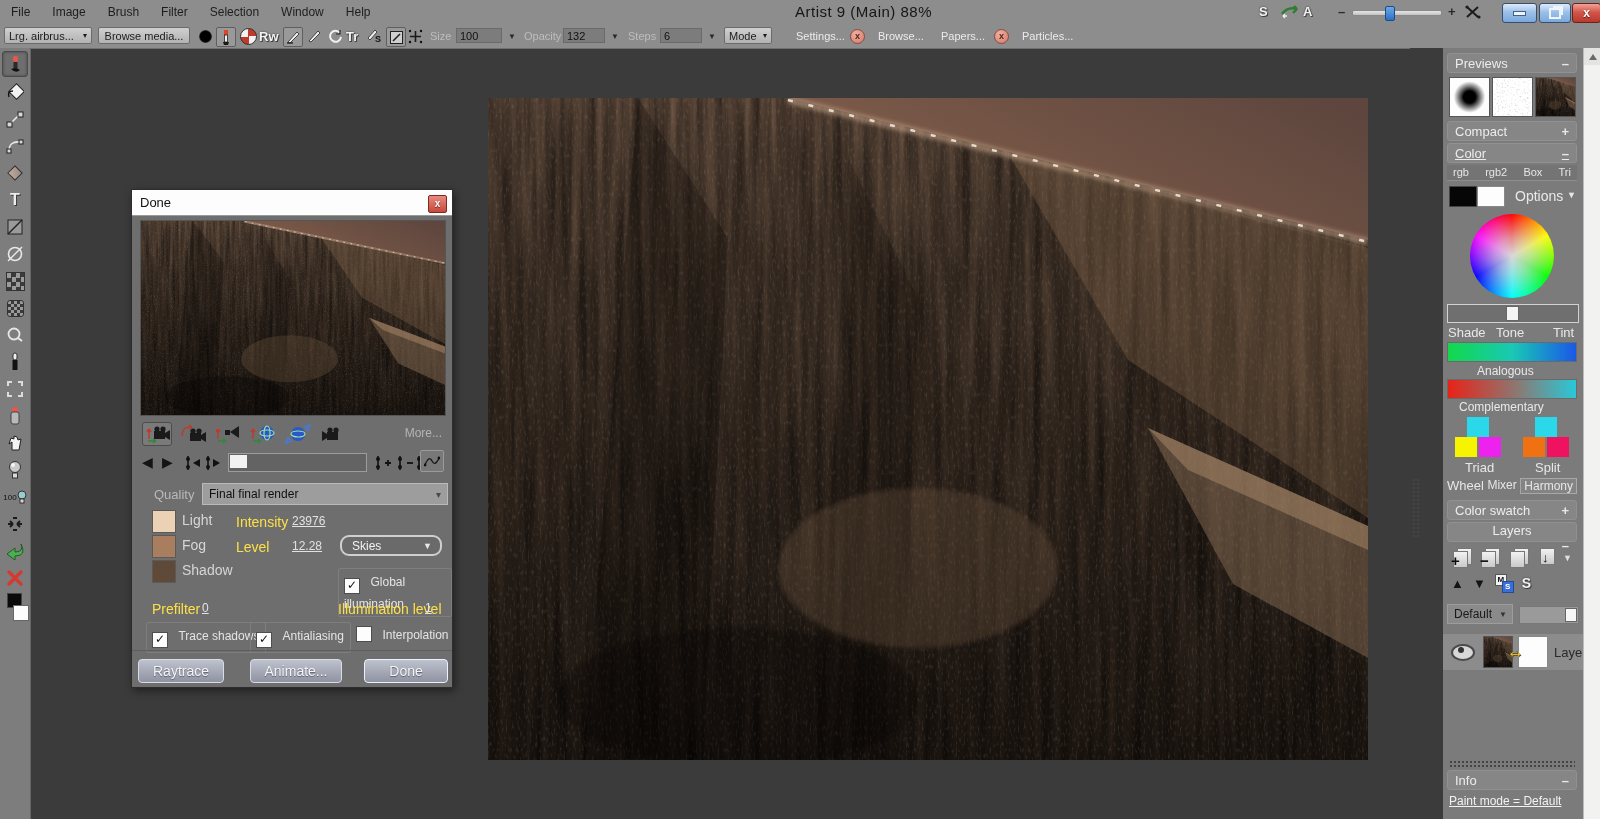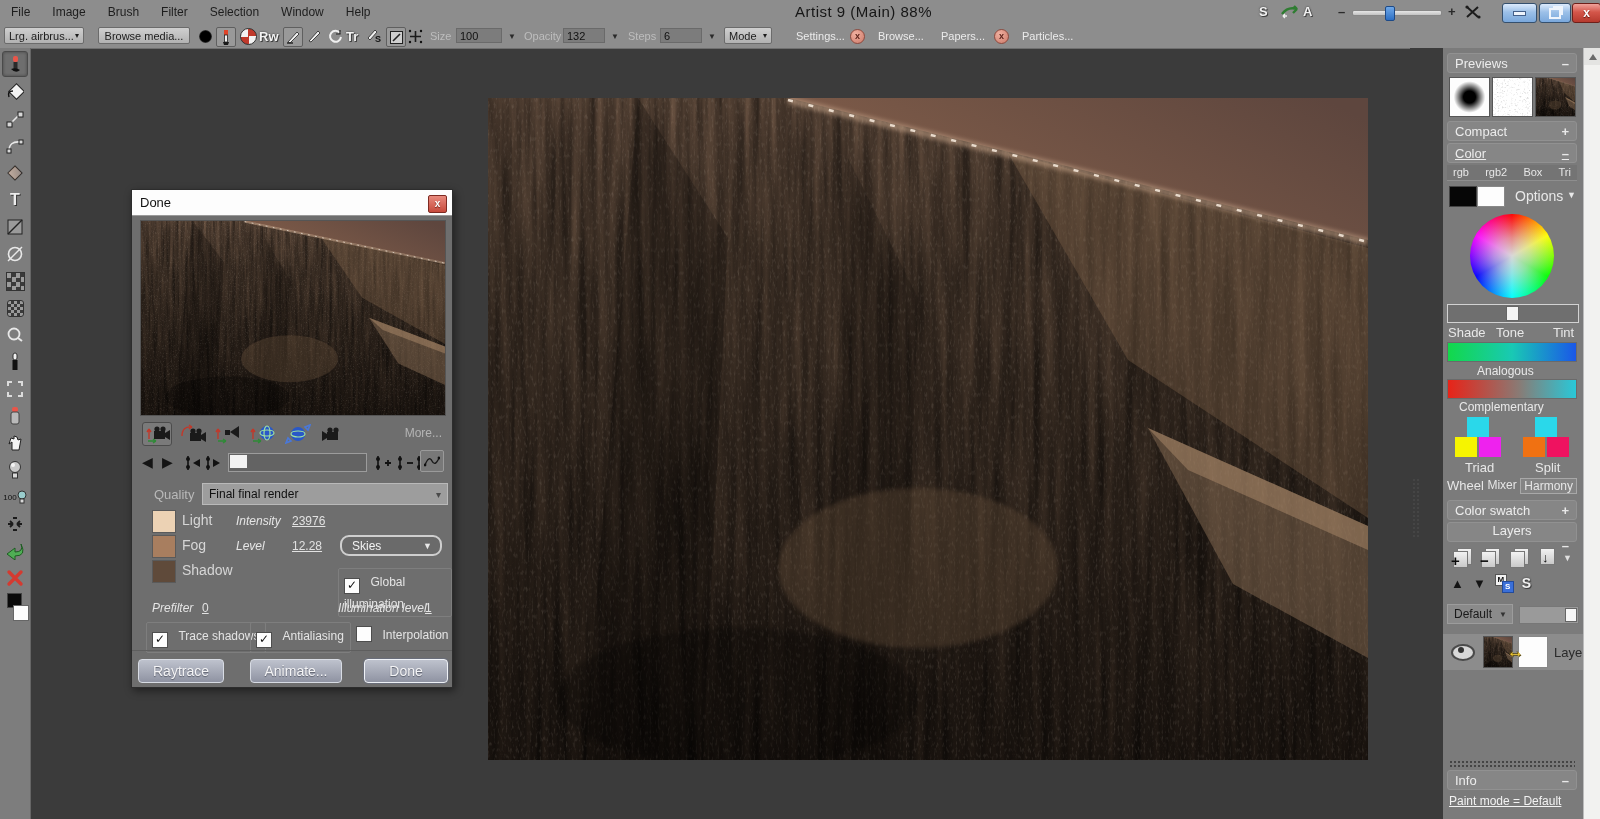--- a/index.html
+++ b/index.html
@@ -62,21 +62,21 @@
   .pbar{position:absolute;left:86px;top:1px;width:137px;height:17px;border:1px solid #9c9c9c;background:#636363;}
   .pfill{position:absolute;left:1px;top:1px;width:17px;height:13px;background:#f2f2f2;}
   .curvebox{position:absolute;right:0;top:-2px;width:22px;height:20px;border:1px solid #9a9a9a;background:#787878;border-radius:2px;
             display:flex;align-items:center;justify-content:center;}
   .q-label{position:absolute;left:22px;top:297px;font-size:13px;color:#b9b9b9;}
   .q-combo{position:absolute;left:70px;top:293px;width:246px;height:22px;background:#9d9d9d;border:1px solid #b9b9b9;
            box-sizing:border-box;font-size:12px;color:#101010;display:flex;align-items:center;padding-left:6px;}
   .q-combo .chev{position:absolute;right:6px;color:#4a4a4a;font-size:10px;}
   .swatch{position:absolute;left:20px;width:22px;height:21px;border:1px solid #5a5a5a;}
   .row-label{position:absolute;left:50px;font-size:14px;color:#d6d6d6;}
-  .sub-label{position:absolute;left:104px;font-size:12px;color:#e5e5e5;font-style:italic;}
+  .sub-label{position:absolute;left:104px;font-size:14px;color:#fde047;}
   .lk{text-decoration:underline;color:#e2e2e2;font-size:12px;position:absolute;}
   .skies{position:absolute;left:208px;top:345px;width:102px;height:21px;border:2px solid #cfcfcf;border-radius:9px;
          font-size:12px;color:#f2f2f2;display:flex;align-items:center;padding-left:10px;box-sizing:border-box;background:#6a6a6a;}
   .skies .chev{position:absolute;right:8px;font-size:9px;color:#e8e8e8;}
   .cb{display:inline-block;width:14px;height:14px;background:#fdfdfd;border:1px solid #4e4e4e;
       font-size:12px;font-weight:bold;color:#101010;line-height:13px;text-align:center;vertical-align:-3px;}
   .cb-label{font-size:12px;color:#e4e4e4;margin-left:6px;}
   .cb-group{position:absolute;border:1px solid #7e7e7e;padding:3px 6px 4px 5px;border-radius:2px;}
   .dlg-btn{position:absolute;top:469px;height:24px;border:1px solid #d8dce4;border-radius:4px;
            background:linear-gradient(#bec2cd,#8f93a2);color:#f4f4f6;font-size:14px;
@@ -188,21 +188,21 @@
     </div>
   <div class="winbtn" style="left:1539px;width:30px;">
       <div class="restore-sq"></div>
     </div>
   <div class="winbtn close" style="left:1572px;width:27px;">
     <span class="close-x">x</span>
   </div>
 </div>
 
 <div id="toolbar" class="abs">
-  <div class="tb-btn" style="left:4px;width:80px;justify-content:space-between;">
+  <div class="tb-btn" style="left:4px;width:88px;justify-content:space-between;">
     <span>Lrg. airbrus...</span>
     <span style="font-size:8px;">▾</span>
   </div>
   <div class="tb-btn" style="left:98px;width:92px;">
     <span>Browse media...</span>
   </div>
 
   <div class="mini-icon" style="left:196px;">
     <div style="width:13px;height:13px;border-radius:50%;background:radial-gradient(circle,#000 55%,rgba(0,0,0,.3) 80%,transparent);"></div>
   </div>

